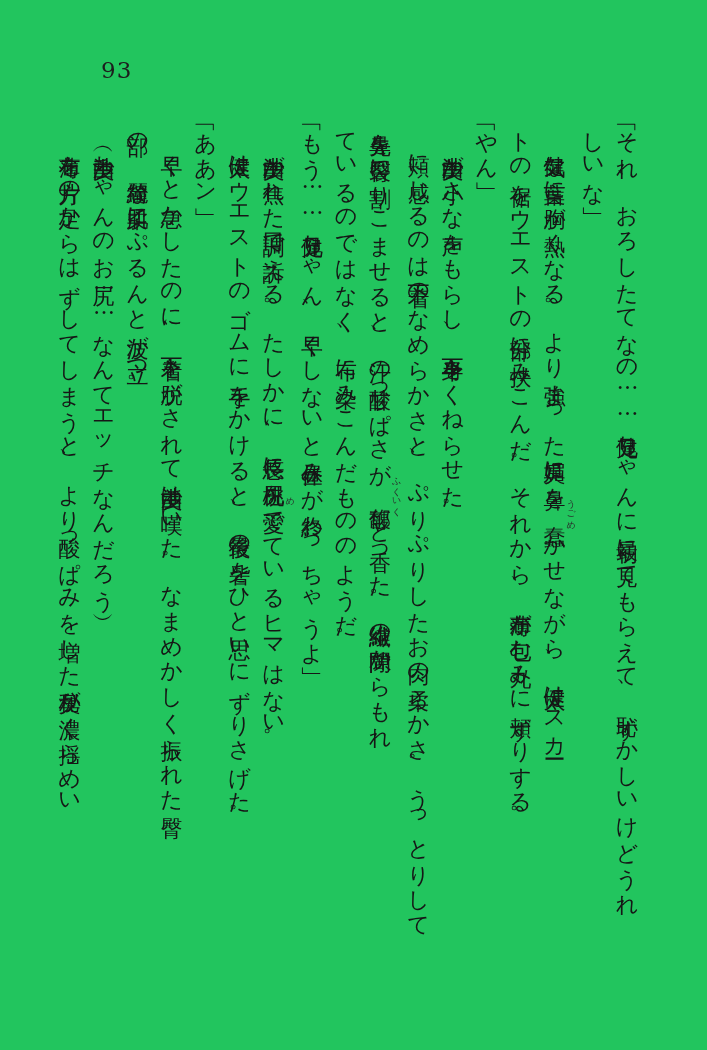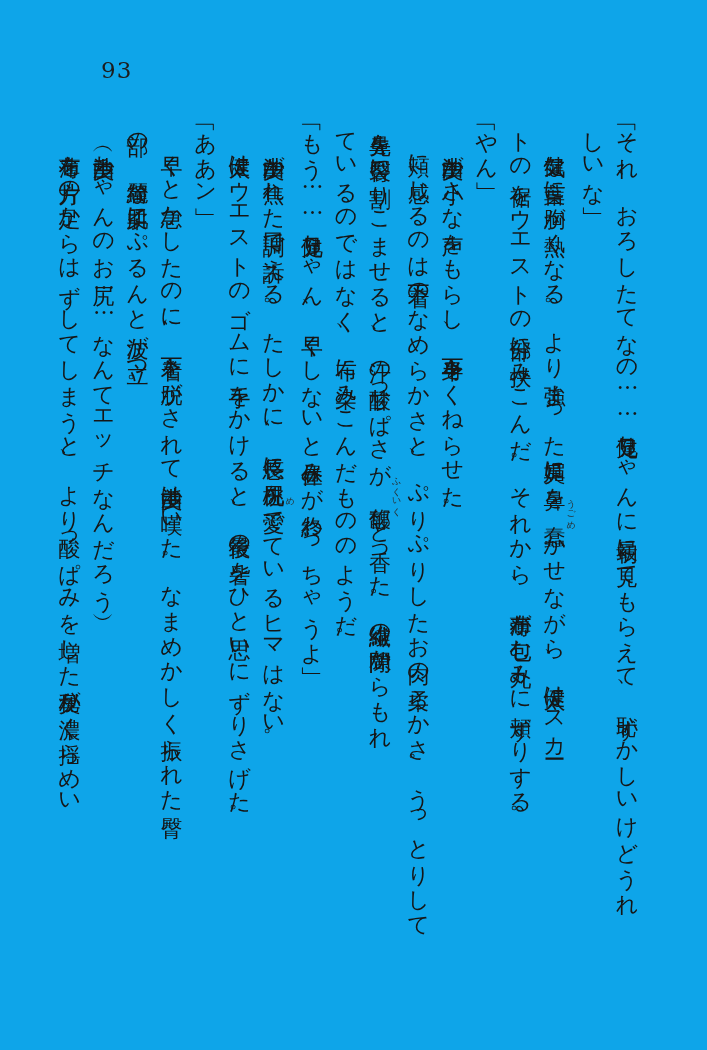--- a/index.html
+++ b/index.html
@@ -4,21 +4,21 @@
 <style>
   html, body {
     margin: 0;
     padding: 0;
     background: #ffffff;
   }
   .page {
     position: relative;
     width: 707px;
     height: 1050px;
-    background: #0ea5e9;
+    background: #22c55e;
     overflow: hidden;
     font-family: "DejaVu Serif", "Liberation Serif", serif;
   }
   .page-number {
     position: absolute;
     top: 57px;
     left: 101px;
     font-size: 23px;
     color: #1d1d1d;
     letter-spacing: 1px;

